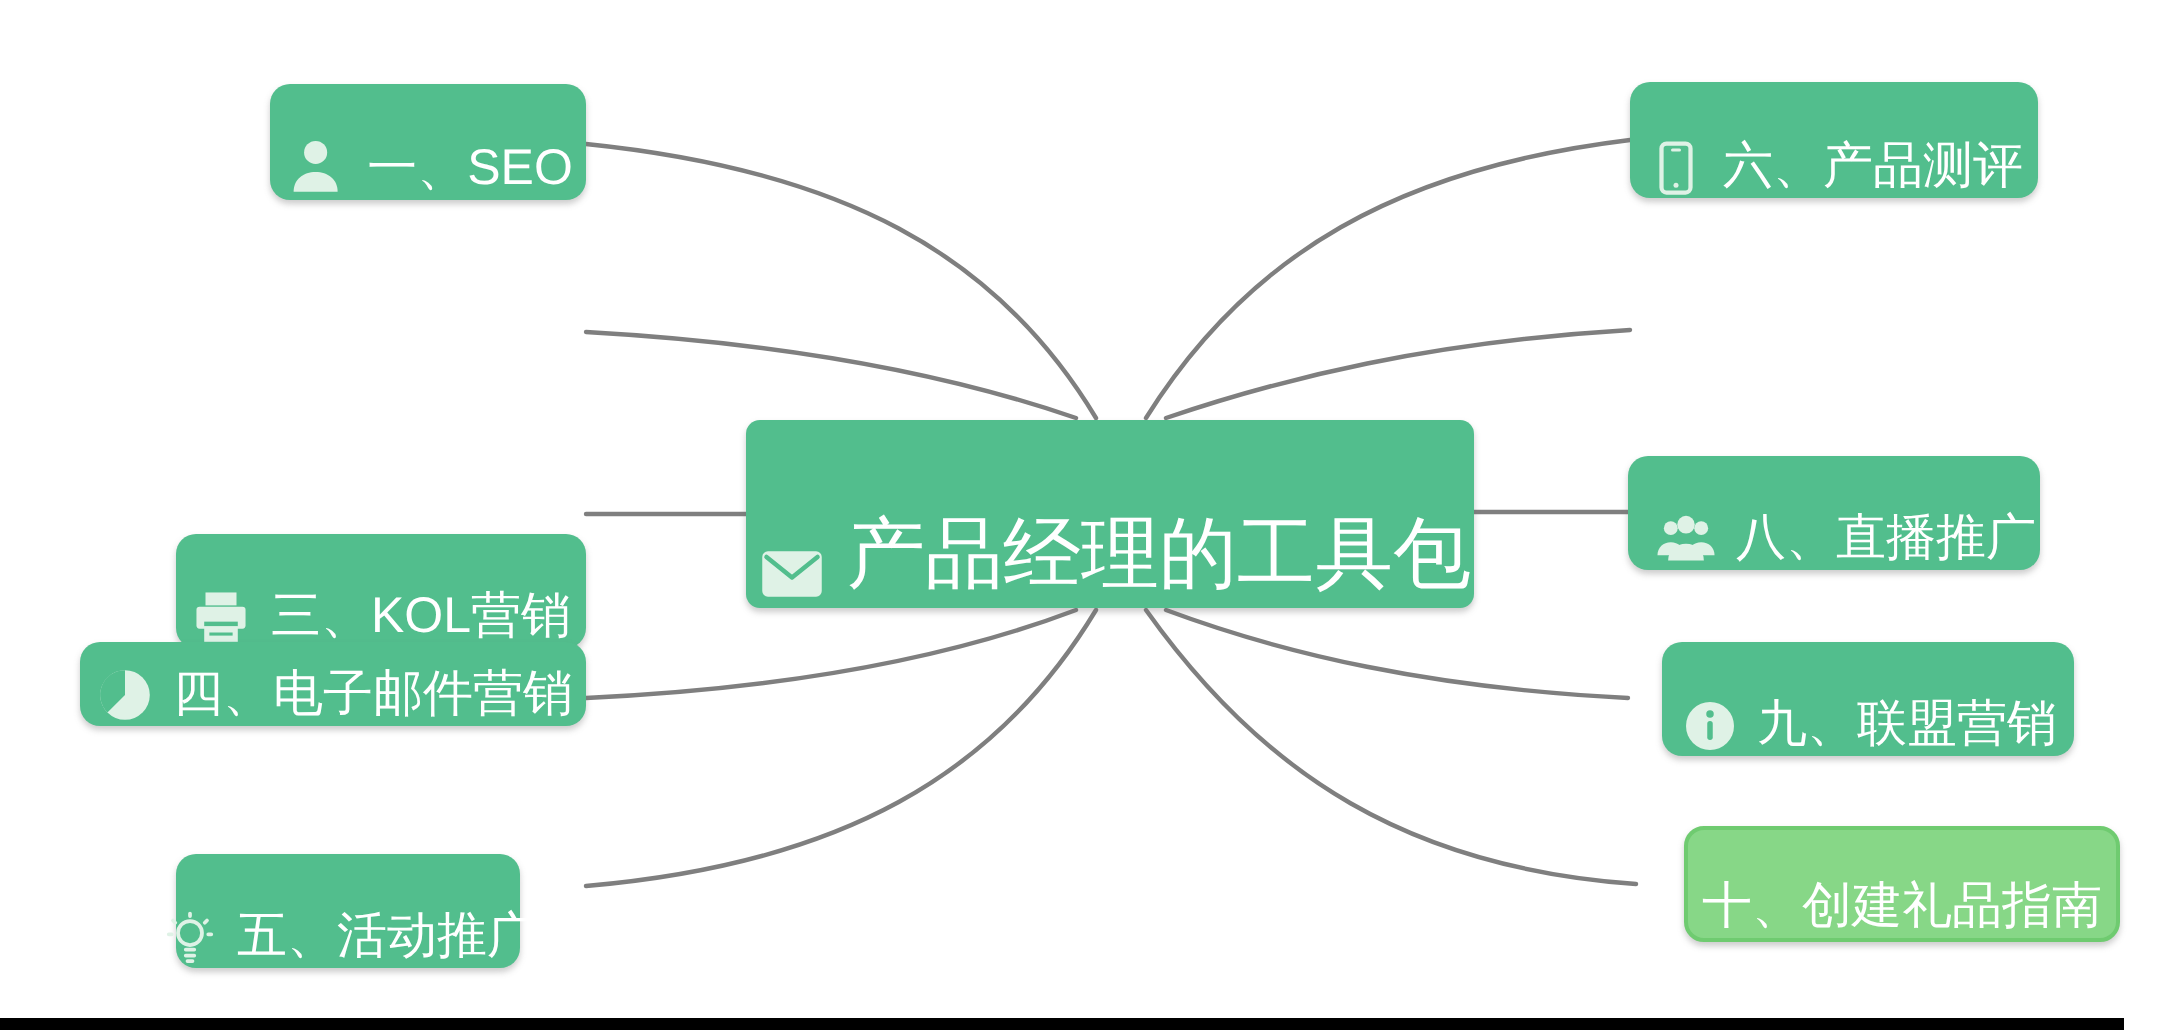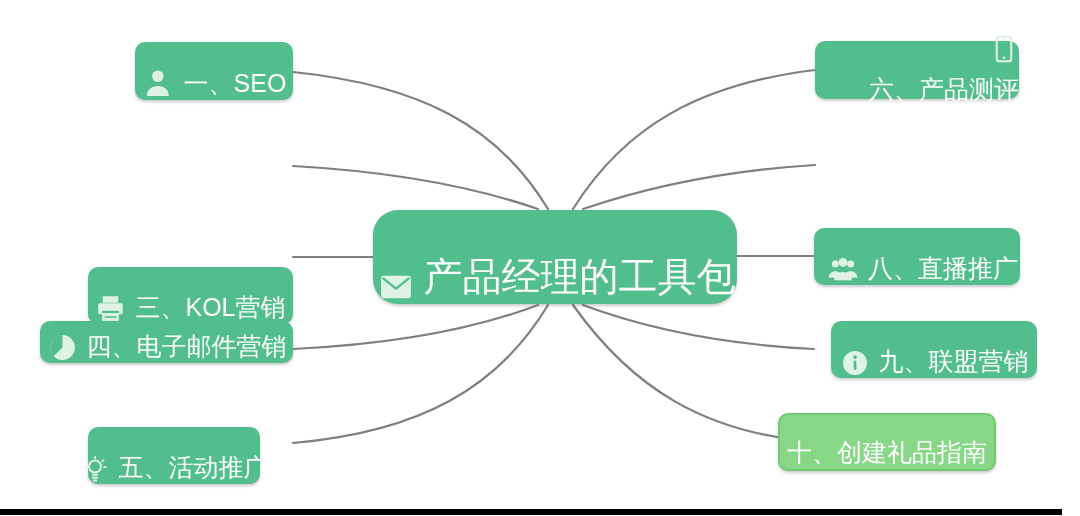--- a/index.html
+++ b/index.html
@@ -38,33 +38,33 @@
   .icon .tint-stroke{stroke:var(--icon-tint);fill:none;}
   .icon .green-fill{fill:var(--node-green);}
   .icon .green-stroke{stroke:var(--node-green);fill:none;}
   
   .n1{left:135px;top:42px;width:158px;height:58px;}
   .n2{left:87px;top:136px;width:206px;height:57px;}
   .n3{left:88px;top:229px;width:205px;height:57px;margin-top:38px;}
   .n4{left:40px;top:321px;width:253px;height:42px;}
   .n5{left:88px;top:427px;width:172px;height:57px;}
   
-  .n6{left:815px;top:41px;width:204px;height:58px;flex-direction:column;}
+  .n6{left:815px;top:41px;width:204px;height:58px;}
   .n7{left:815px;top:135px;width:205px;height:57px;}
   .n8{left:814px;top:228px;width:206px;height:57px;padding-left:11px;}
   .n9{left:814px;top:321px;width:206px;height:57px;margin-left:17px;}
   .n10{
-    left:778px;top:413px;width:218px;height:58px;
+    left:842px;top:413px;width:218px;height:58px;
     background:var(--highlight-green);
     border:2px solid var(--highlight-border);
   }
   .center-node{
     left:373px;top:210px;width:364px;height:94px;
     font-size:39px;
-    border-radius:25px;
+    border-radius:7px;
     gap:7px;
   }
   .bottom-bar{
     position:absolute;left:0;top:509px;width:1062px;height:6px;
     background:#000;
   }
 </style>
 </head>
 <body>
 

